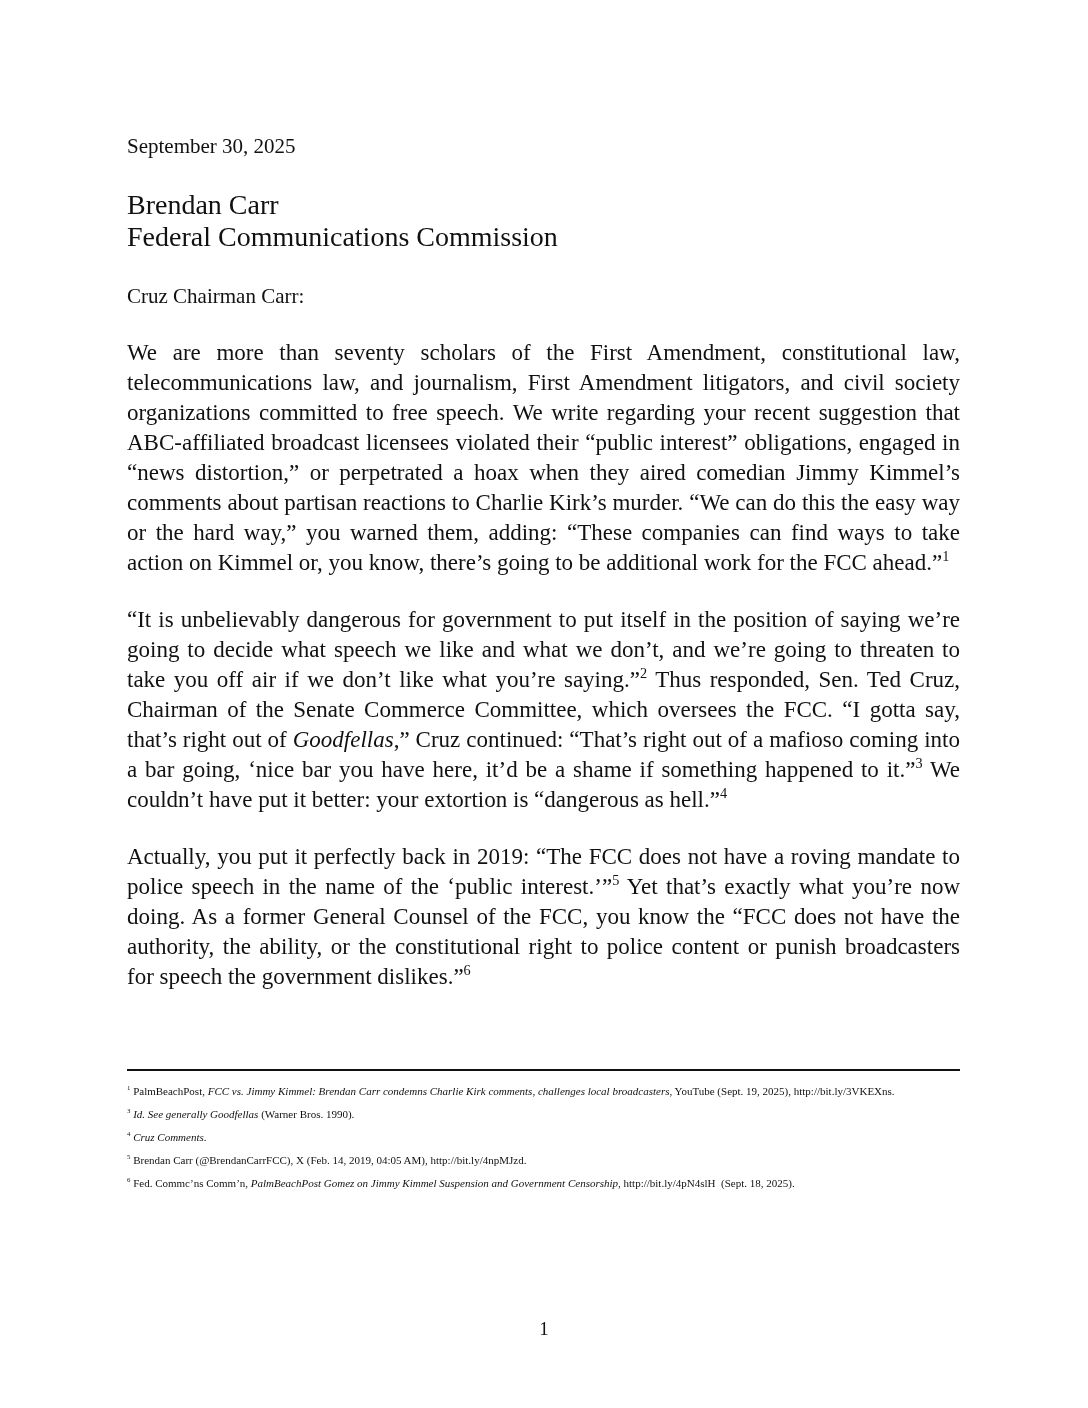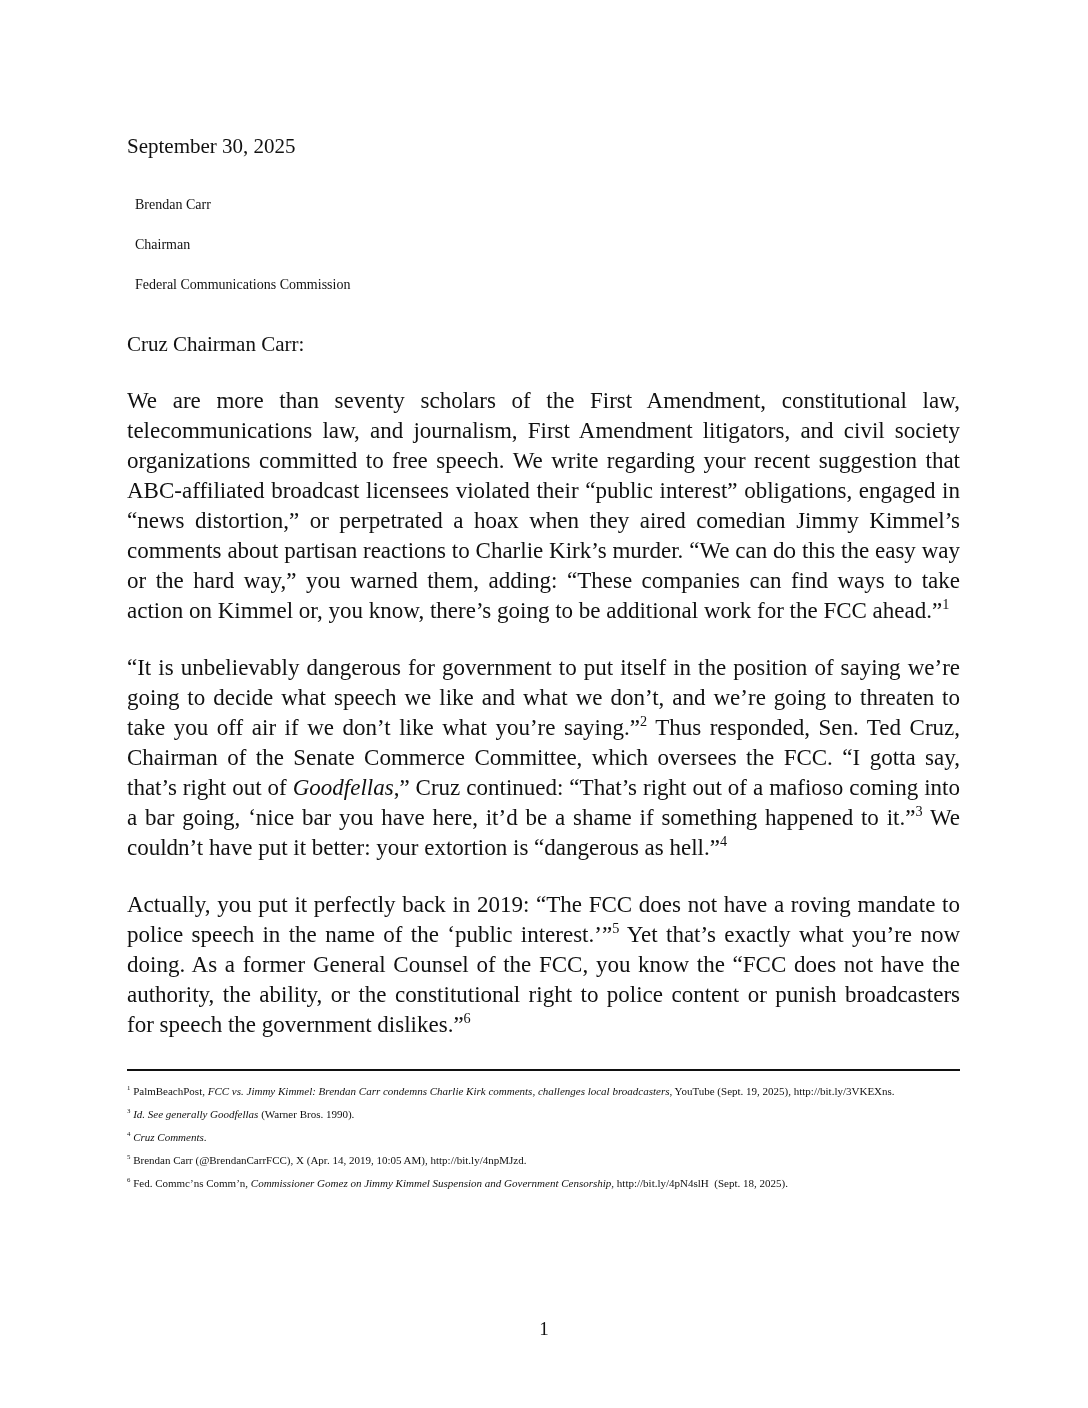--- a/index.html
+++ b/index.html
@@ -20,22 +20,22 @@
     position: absolute;
     left: 127px; top: 131px;
     width: 833px;
   }
   .date {
     font-size: 21px; line-height: 30px;
     margin: 0 0 28px 0;
   }
   .recipient { margin: 0 0 27px 0; }
   .recipient p {
-    margin: 8px;
-    font-size: 14px; line-height: 32px;
+    margin: 0;
+    font-size: 28px; line-height: 32px;
   }
   .salutation {
     font-size: 21px; line-height: 32px;
     margin: 0 0 26px 0;
   }
   .body-para {
     font-size: 23px; line-height: 30px;
     text-align: justify;
     margin: 0 0 27px 0;
   }
@@ -71,34 +71,33 @@
 </style>
 </head>
 <body>
 
 <div class="page">
   <div class="content">
     <p class="date">September 30, 2025</p>
 
     <div class="recipient">
       <p>Brendan Carr</p>
-      <p>Chairman</p>
       <p>Federal Communications Commission</p>
     </div>
 
     <p class="salutation">Cruz Chairman Carr:</p>
 
     <p class="body-para"><span>We are more than seventy scholars of the First Amendment, constitutional law, telecommunications law, and journalism, First Amendment litigators, and civil society organizations committed to free speech. We write regarding your recent suggestion that ABC-affiliated broadcast licensees violated their “public interest” obligations, engaged in “news distortion,” or perpetrated a hoax when they aired comedian Jimmy Kimmel’s comments about partisan reactions to Charlie Kirk’s murder. “We can do this the easy way or the hard way,” you warned them, adding: “These companies can find ways to take action on Kimmel or, you know, there’s going to be additional work for the FCC ahead.”</span><sup>1</sup></p>
     <p class="body-para"><span>“It is unbelievably dangerous for government to put itself in the position of saying we’re going to decide what speech we like and what we don’t, and we’re going to threaten to take you off air if we don’t like what you’re saying.”</span><sup>2</sup><span> Thus responded, Sen. Ted Cruz, Chairman of the Senate Commerce Committee, which oversees the FCC. “I gotta say, that’s right out of </span><i>Goodfellas</i><span>,” Cruz continued: “That’s right out of a mafioso coming into a bar going, ‘nice bar you have here, it’d be a shame if something happened to it.”</span><sup>3</sup><span> We couldn’t have put it better: your extortion is “dangerous as hell.”</span><sup>4</sup></p>
     <p class="body-para"><span>Actually, you put it perfectly back in 2019: “The FCC does not have a roving mandate to police speech in the name of the ‘public interest.’”</span><sup>5</sup><span> Yet that’s exactly what you’re now doing. As a former General Counsel of the FCC, you know the “FCC does not have the authority, the ability, or the constitutional right to police content or punish broadcasters for speech the government dislikes.”</span><sup>6</sup></p>
   </div>
 
   <div class="footnotes">
     <div class="fn-separator"></div>
     <p class="footnote"><sup>1</sup><span> PalmBeachPost, </span><i>FCC vs. Jimmy Kimmel: Brendan Carr condemns Charlie Kirk comments, challenges local broadcasters</i><span>, YouTube (Sept. 19, 2025), http://bit.ly/3VKEXns.</span></p>
     <p class="footnote"><sup>3</sup><span> </span><i>Id. See generally Goodfellas</i><span> (Warner Bros. 1990).</span></p>
     <p class="footnote"><sup>4</sup><span> </span><i>Cruz Comments</i><span>.</span></p>
-    <p class="footnote"><sup>5</sup><span> Brendan Carr (@BrendanCarrFCC), X (Apr. 14, 2019, 10:05 AM), http://bit.ly/4npMJzd.</span></p>
-    <p class="footnote"><sup>6</sup><span> Fed. Commc’ns Comm’n, </span><i>Commissioner Gomez on Jimmy Kimmel Suspension and Government Censorship</i><span>, http://bit.ly/4pN4slH  (Sept. 18, 2025).</span></p>
+    <p class="footnote"><sup>5</sup><span> Brendan Carr (@BrendanCarrFCC), X (Feb. 14, 2019, 04:05 AM), http://bit.ly/4npMJzd.</span></p>
+    <p class="footnote"><sup>6</sup><span> Fed. Commc’ns Comm’n, </span><i>PalmBeachPost Gomez on Jimmy Kimmel Suspension and Government Censorship</i><span>, http://bit.ly/4pN4slH  (Sept. 18, 2025).</span></p>
   </div>
 
   <div class="page-number">1</div>
 </div>
 
 </body></html>

